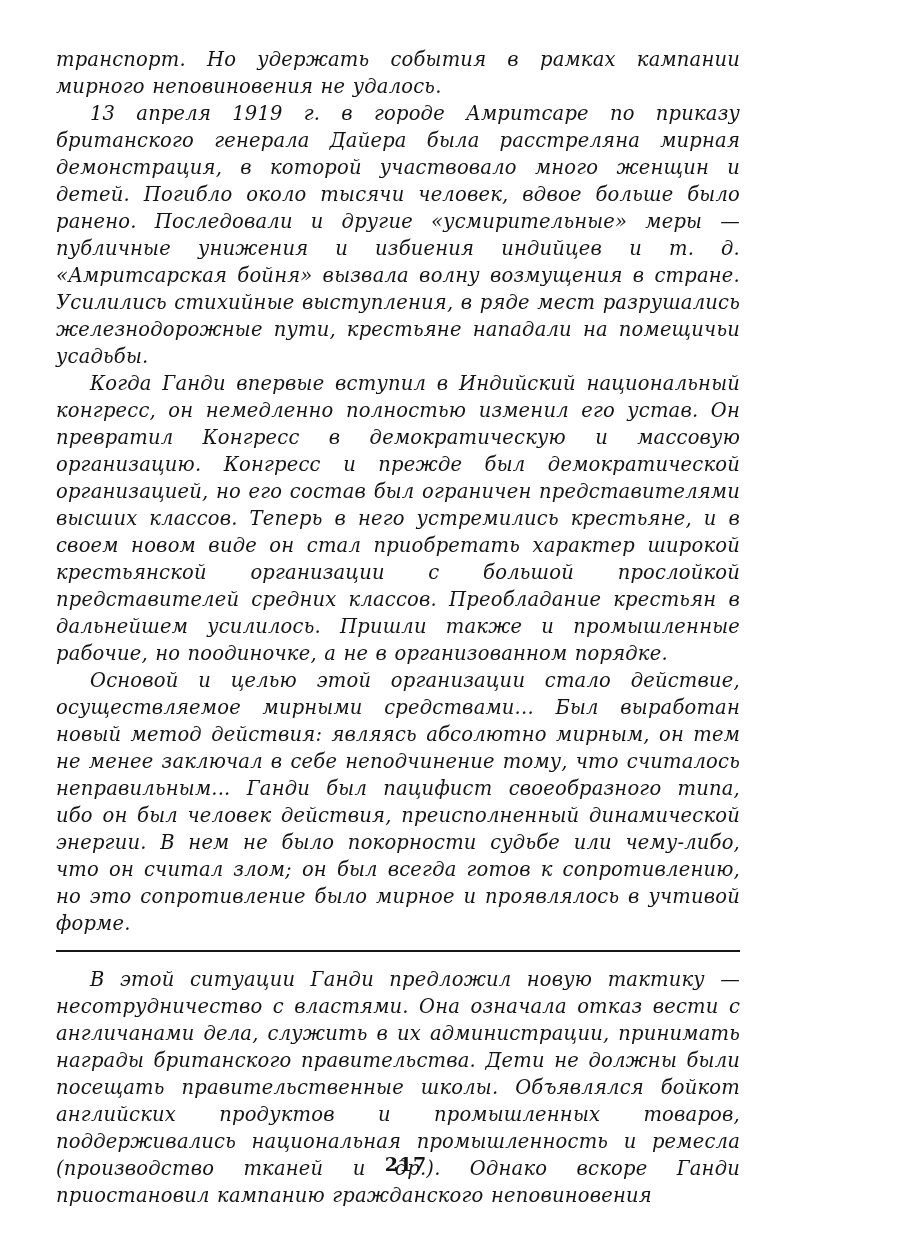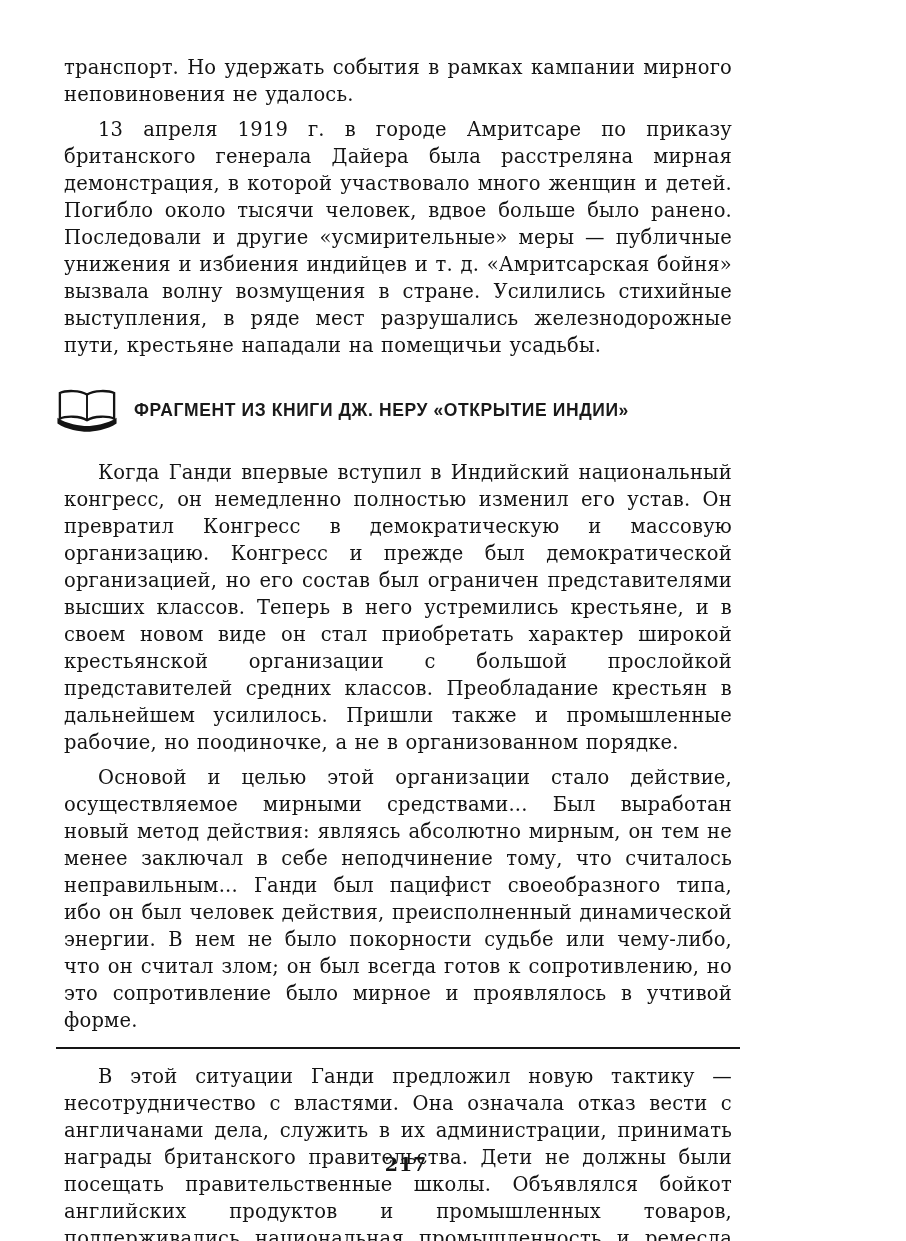--- a/index.html
+++ b/index.html
@@ -14,27 +14,28 @@
     font-family: "DejaVu Serif", "Liberation Serif", serif;
     color: #141414;
   }
   .content {
     position: absolute;
     top: 46px;
     left: 56px;
     width: 684px;
   }
   .para {
-    margin: 8px;
+    margin: 0;
     text-align: justify;
     font-size: 19.5px;
     line-height: 27px;
     text-indent: 34px;
     letter-spacing: 0.2px;
     word-spacing: 1px;
+    font-style: italic;
   }
   .para.noindent { text-indent: 0; }
   .fragment-heading-row {
     display: flex;
     align-items: center;
     gap: 16px;
     margin-top: 28px;
     margin-bottom: 26px;
   }
   .book-icon { flex: 0 0 auto; display: block; }
@@ -65,30 +66,20 @@
 </head>
 <body>
 
 <div class="page">
   <div class="content">
 
     <p class="para noindent">транспорт. Но удержать события в рамках кампании мирного неповиновения не удалось.</p>
 
     <p class="para">13 апреля 1919 г. в городе Амритсаре по приказу британского генерала Дайера была расстреляна мирная демонстрация, в которой участвовало много женщин и детей. Погибло около тысячи человек, вдвое больше было ранено. Последовали и другие «усмирительные» меры — публичные унижения и избиения индийцев и т. д. «Амритсарская бойня» вызвала волну возмущения в стране. Усилились стихийные выступления, в ряде мест разрушались железнодорожные пути, крестьяне нападали на помещичьи усадьбы.</p>
 
-    <div class="fragment-heading-row">
-      <span class="book-icon">
-        <svg viewBox="0 0 64 46" xmlns="http://www.w3.org/2000/svg">
-          <path d="M32 7 C25 2.5 10 2.5 4 5.5 L4 32 C10 29 25 29 32 33.5 C39 29 54 29 60 32 L60 5.5 C54 2.5 39 2.5 32 7 Z" fill="#ffffff" stroke="#141414" stroke-width="2.4"></path>
-          <line x1="32" y1="7" x2="32" y2="33.5" stroke="#141414" stroke-width="2"></line>
-          <path d="M1.5 31 C11 37.5 25 39.5 32 39.5 C39 39.5 53 37.5 62.5 31 L62.5 37 C53 43.5 39 45.5 32 45.5 C25 45.5 11 43.5 1.5 37 Z" fill="#141414"></path>
-        </svg>
-      </span>
-      <span class="fragment-heading">ФРАГМЕНТ ИЗ КНИГИ ДЖ. НЕРУ «ОТКРЫТИЕ ИНДИИ»</span>
-    </div>
 
     <p class="para">Когда Ганди впервые вступил в Индийский национальный конгресс, он немедленно полностью изменил его устав. Он превратил Конгресс в демократическую и массовую организацию. Конгресс и прежде был демократической организацией, но его состав был ограничен представителями высших классов. Теперь в него устремились крестьяне, и в своем новом виде он стал приобретать характер широкой крестьянской организации с большой прослойкой представителей средних классов. Преобладание крестьян в дальнейшем усилилось. Пришли также и промышленные рабочие, но поодиночке, а не в организованном порядке.</p>
 
     <p class="para">Основой и целью этой организации стало действие, осуществляемое мирными средствами... Был выработан новый метод действия: являясь абсолютно мирным, он тем не менее заключал в себе неподчинение тому, что считалось неправильным... Ганди был пацифист своеобразного типа, ибо он был человек действия, преисполненный динамической энергии. В нем не было покорности судьбе или чему-либо, что он считал злом; он был всегда готов к сопротивлению, но это сопротивление было мирное и проявлялось в учтивой форме.</p>
 
     <div class="separator"></div>
 
     <p class="para">В этой ситуации Ганди предложил новую тактику — несотрудничество с властями. Она означала отказ вести с англичанами дела, служить в их администрации, принимать награды британского правительства. Дети не должны были посещать правительственные школы. Объявлялся бойкот английских продуктов и промышленных товаров, поддерживались национальная промышленность и ремесла (производство тканей и др.). Однако вскоре Ганди приостановил кампанию гражданского неповиновения</p>
 
   </div>

